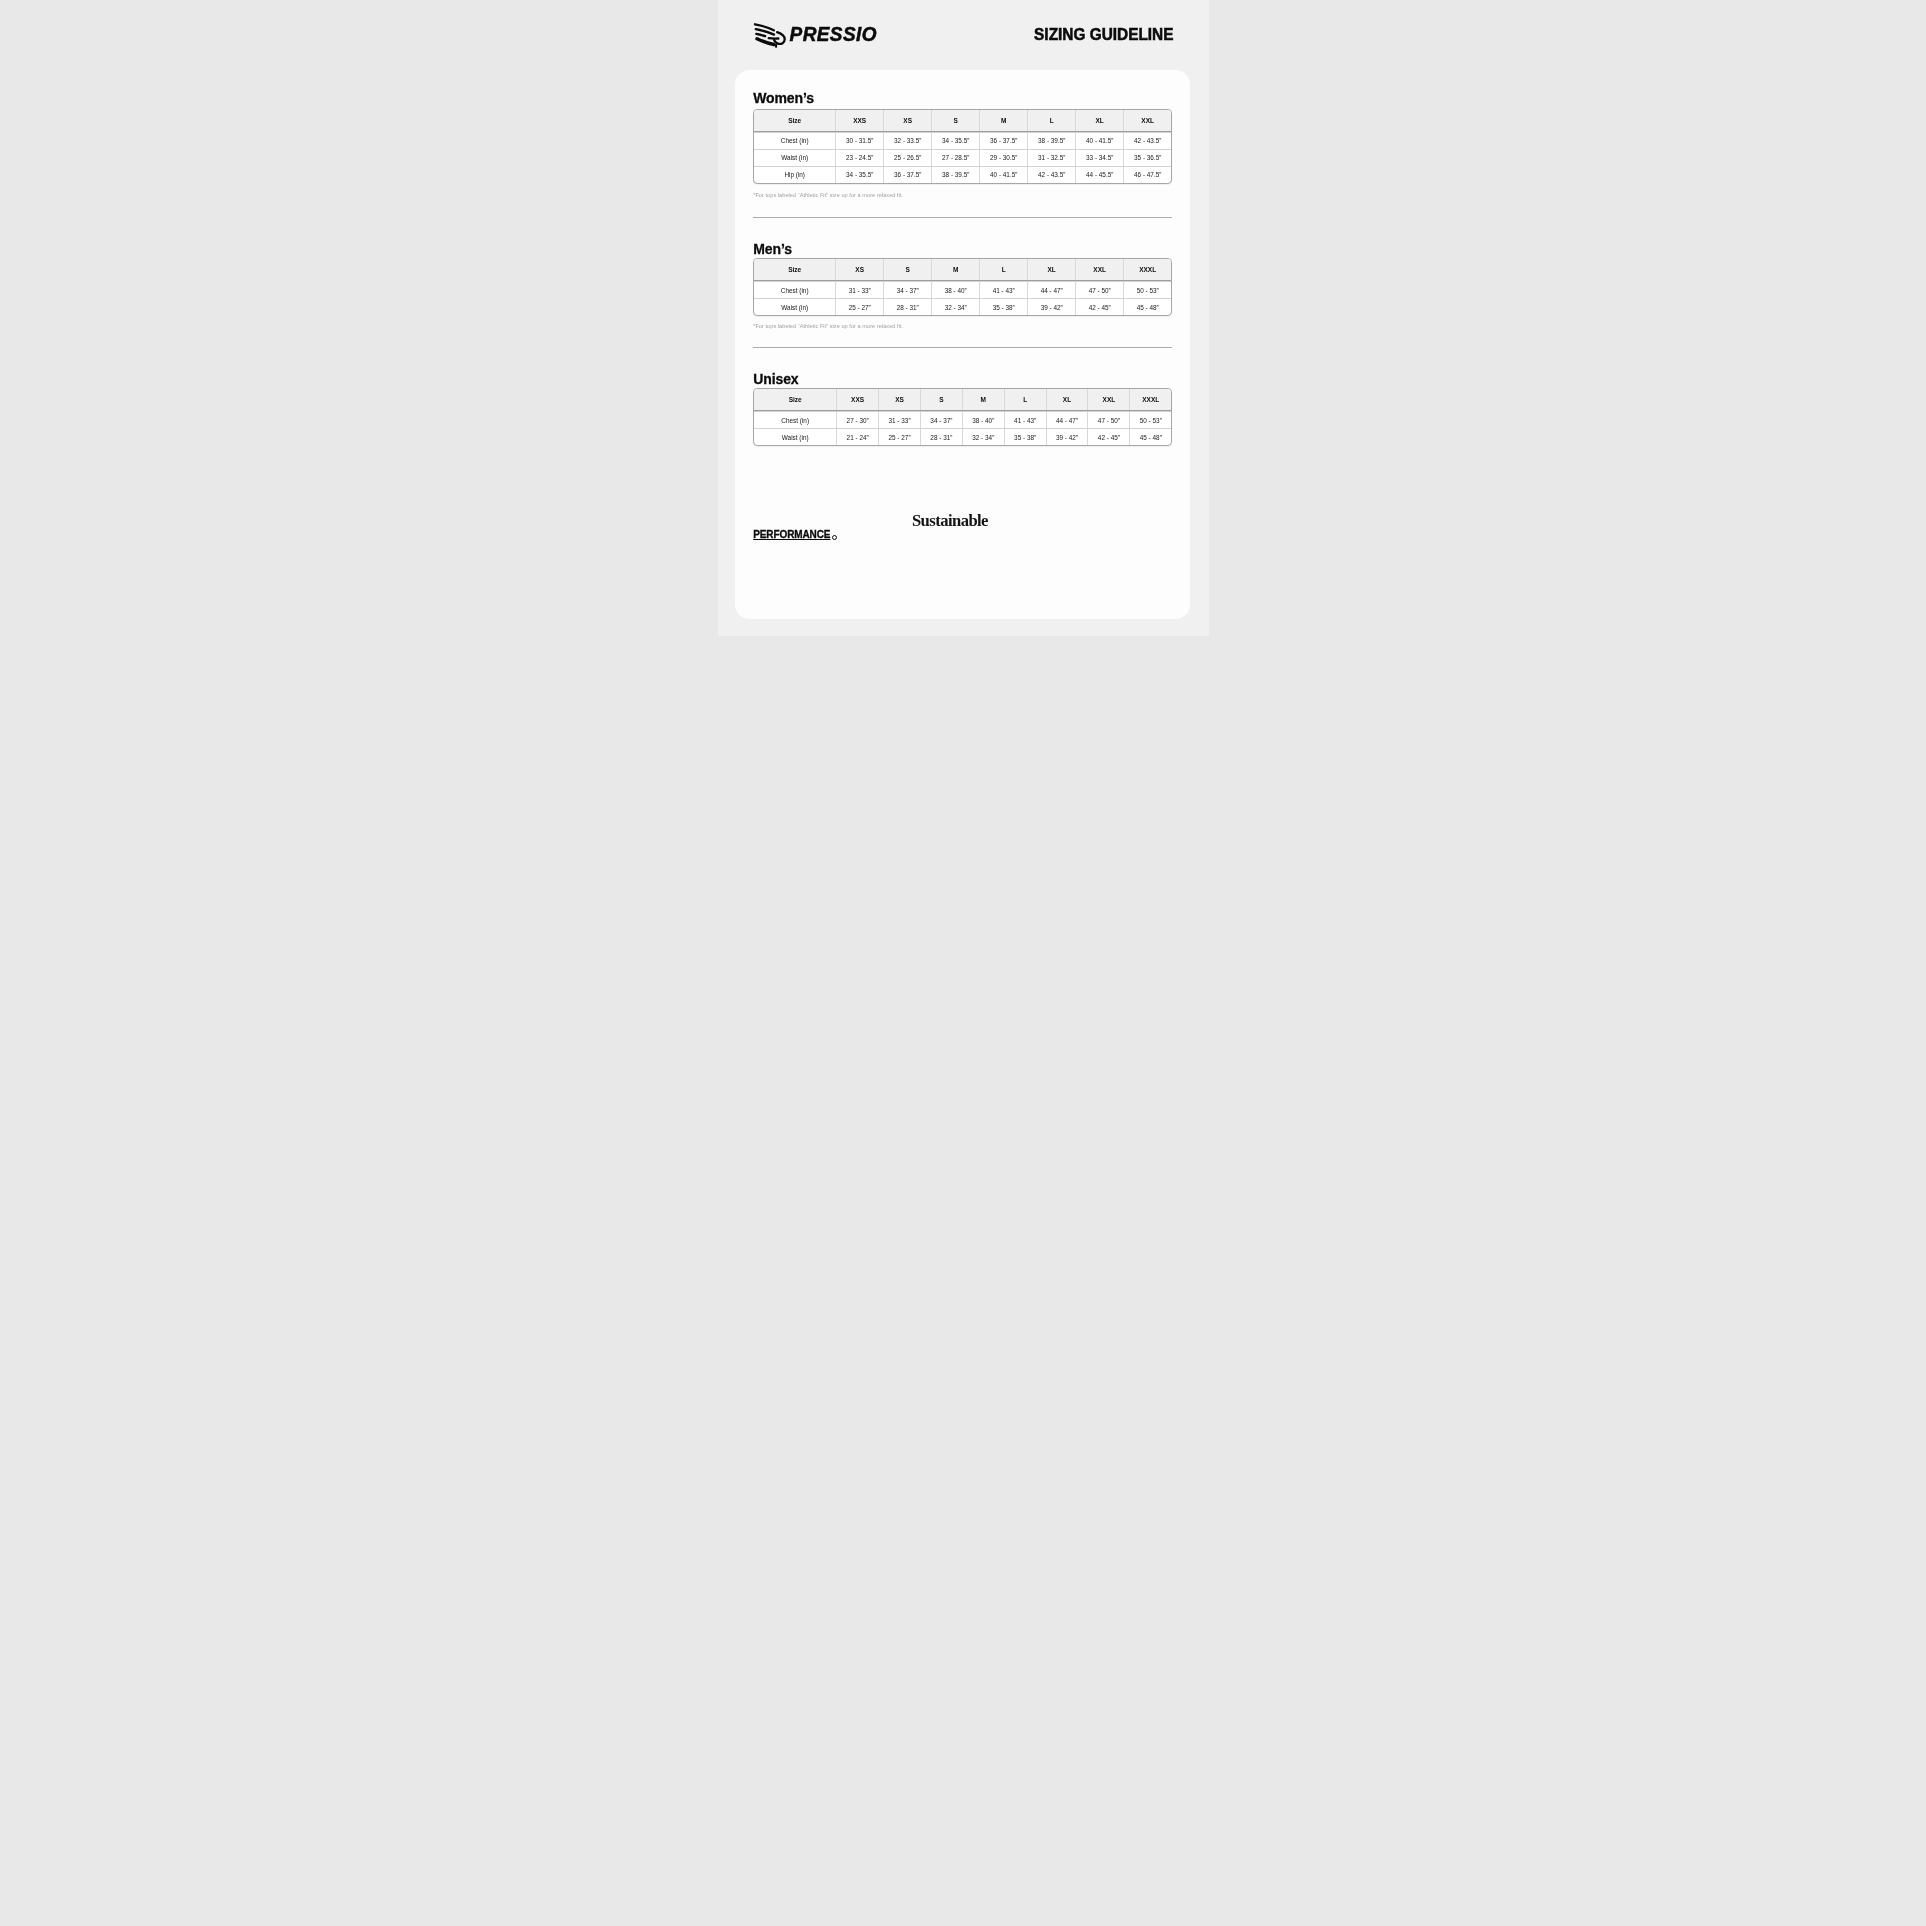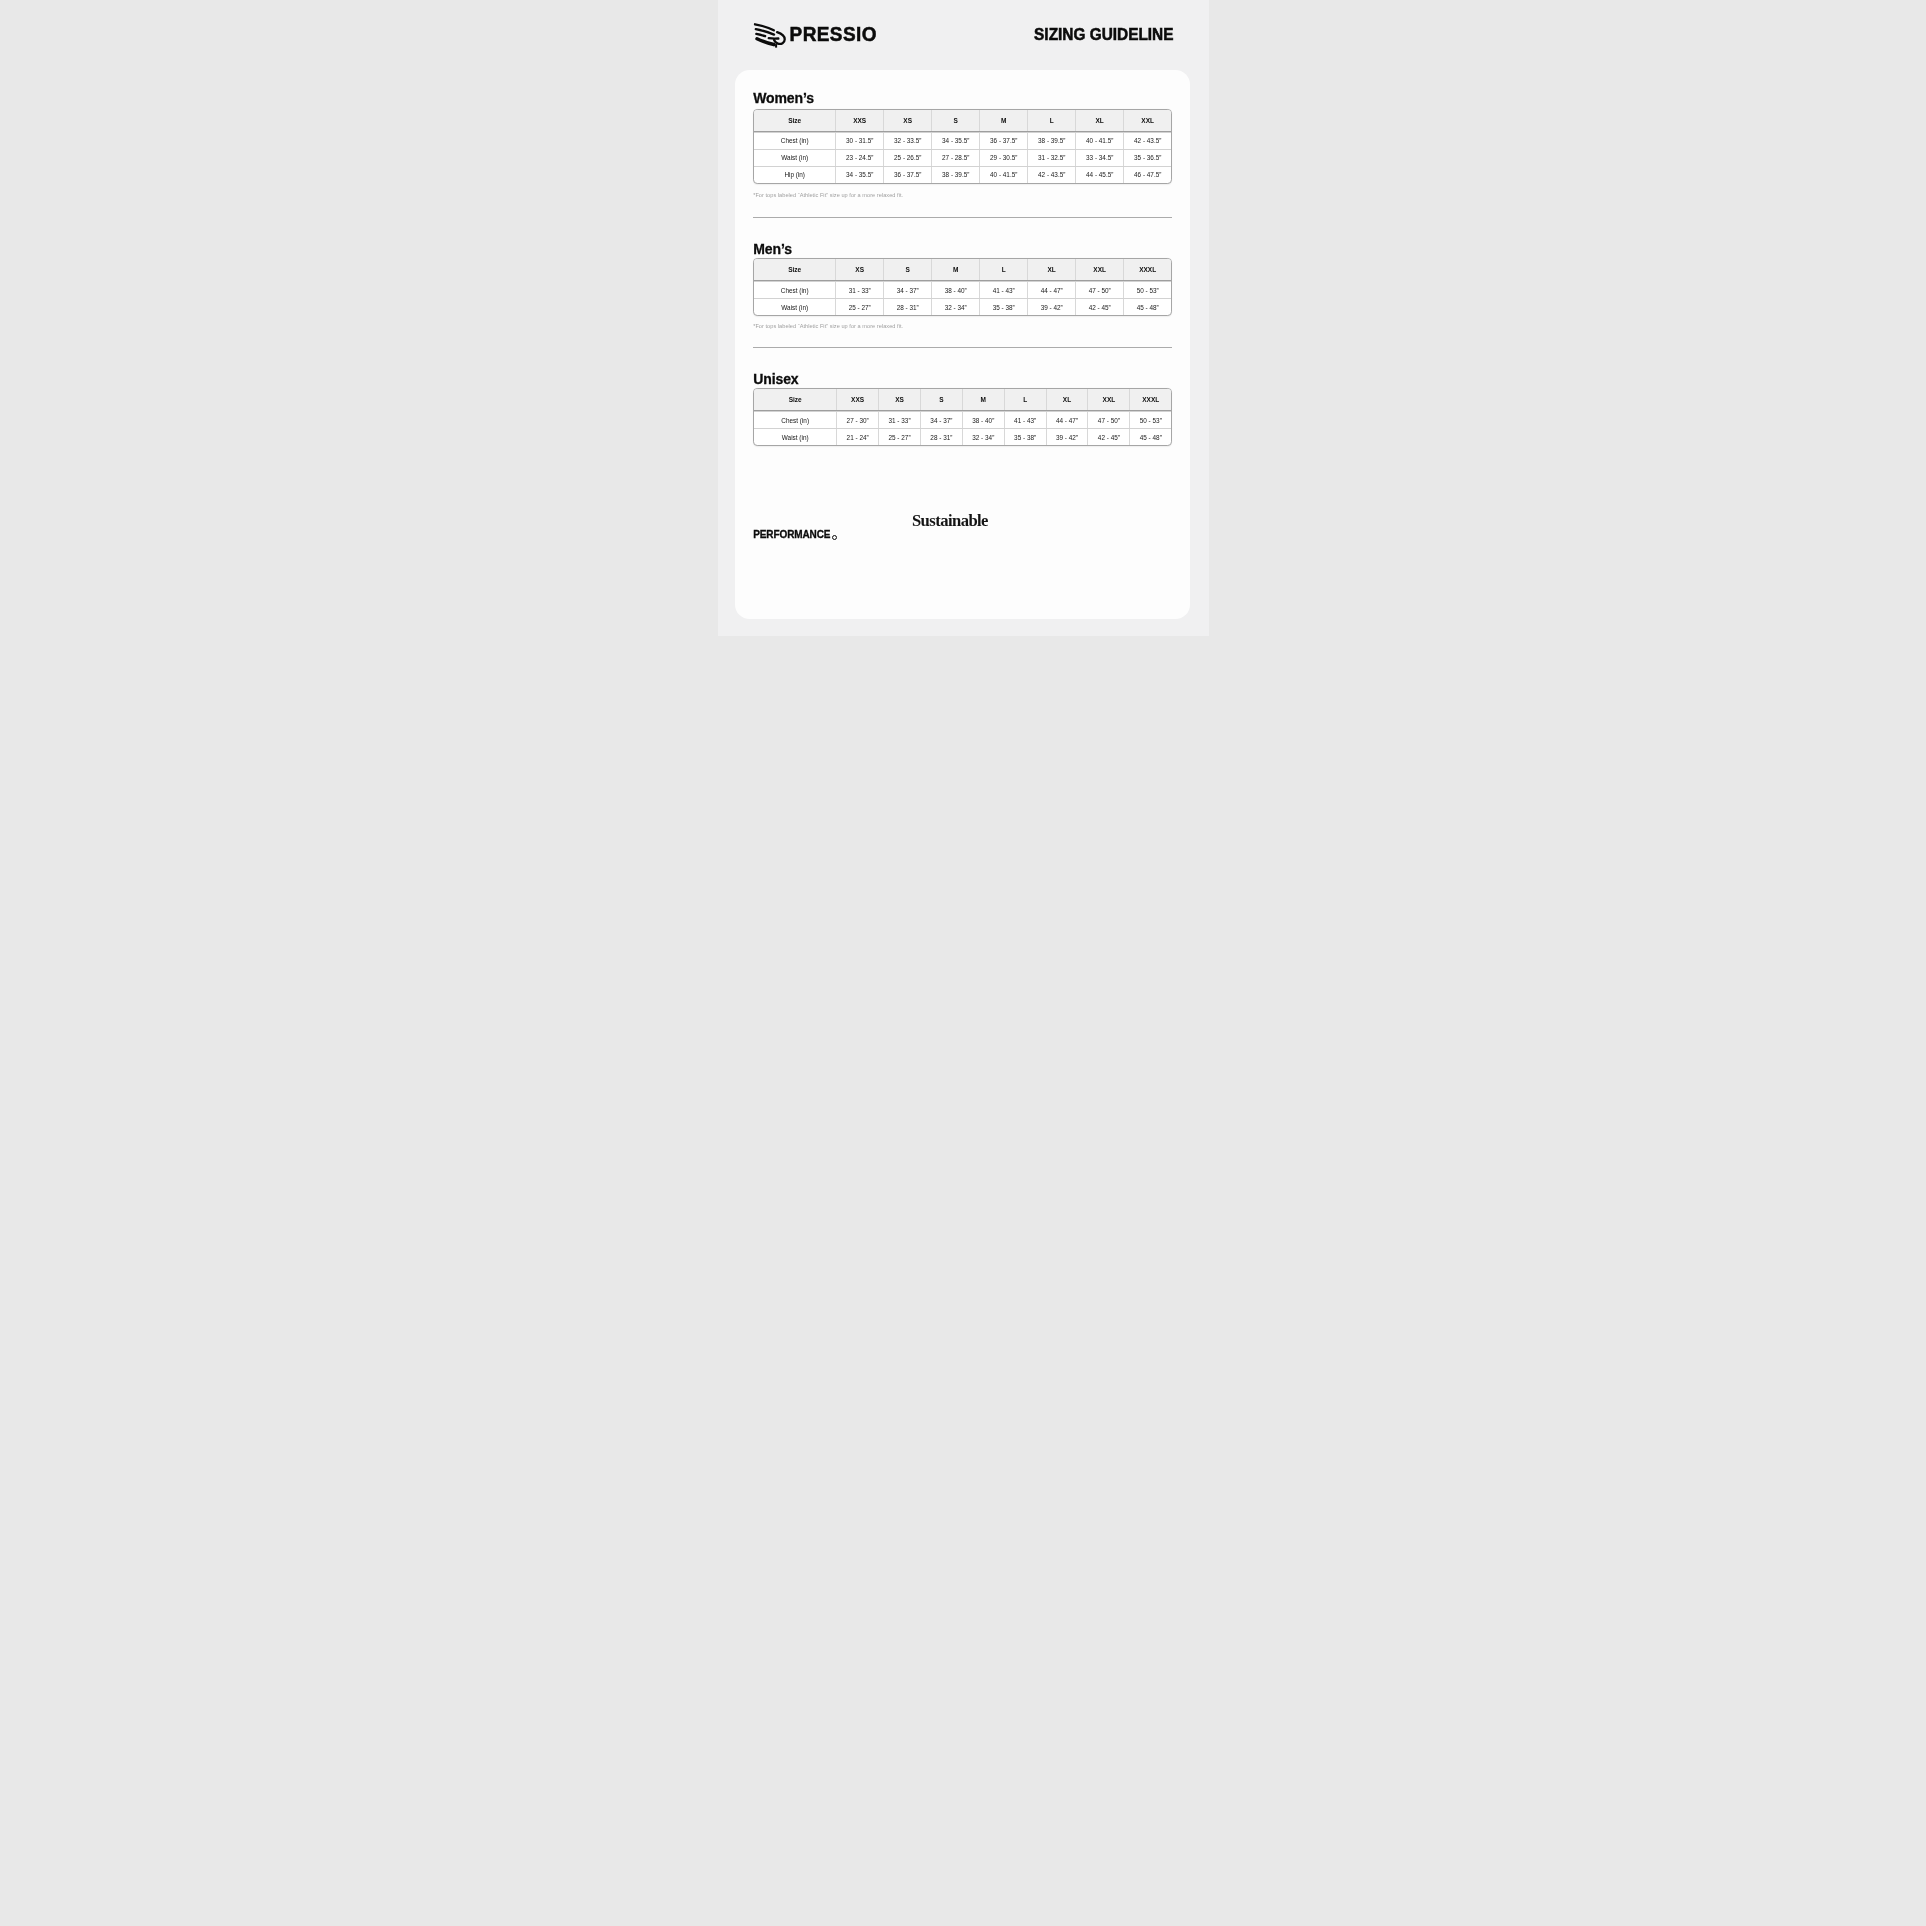--- a/index.html
+++ b/index.html
@@ -3,21 +3,21 @@
 <meta charset="utf-8">
 <style>
   html,body{margin:0;padding:0;}
   body{background:#e8e8e8;font-family:"Liberation Sans","DejaVu Sans",sans-serif;-webkit-font-smoothing:antialiased;}
   .page{position:relative;width:491px;height:636px;background:#f0f0f1;margin:0 auto;overflow:hidden;}
 
   
   .top-bar{position:absolute;top:0;left:0;right:0;height:70px;display:flex;align-items:center;justify-content:space-between;padding:0 35px;box-sizing:border-box;}
   .brand{display:flex;align-items:center;gap:3.1px;}
   .brand-icon{width:34px;height:25.4px;display:block;margin-top:1.5px;}
-  .brand-word{font-size:19px;font-weight:bold;letter-spacing:0.4px;color:#0b0b0b;-webkit-text-stroke:0.5px #0b0b0b;transform:scaleY(1.02);}
+  .brand-word{font-size:19px;font-weight:bold;font-style:italic;letter-spacing:0.4px;color:#0b0b0b;-webkit-text-stroke:0.5px #0b0b0b;transform:scaleY(1.02);}
   .page-title{font-size:15.4px;font-weight:bold;color:#0b0b0b;-webkit-text-stroke:0.5px #0b0b0b;letter-spacing:0px;transform:scaleY(1.07);transform-origin:right center;}
 
   
   .card{position:absolute;left:17.7px;top:70px;width:455px;height:549px;background:#fdfdfd;border-radius:14.6px;box-sizing:border-box;padding:0 17.7px;}
   .card-inner{width:419px;margin:0 auto;}
 
   .section-heading{margin:0;font-size:14px;line-height:12.3px;font-weight:bold;color:#0c0c0c;-webkit-text-stroke:0.3px #0c0c0c;letter-spacing:-0.1px;}
   .mt-first{padding-top:22px;}
   .mt-heading{margin-top:25px;}
 
@@ -34,21 +34,21 @@
   .th{font-weight:bold;font-size:6.5px;color:#0e0e0e;}
   .rowlabel{color:#161616;}
 
   .footnote{margin:8.5px 0 0 0;font-size:5.6px;line-height:7px;color:#9f9f9f;letter-spacing:0.04px;}
   .footnote.tight{margin-top:6.5px;}
   .divider{border:none;border-top:0.4px solid #ababab;margin:17.3px 0 0 0;height:0;}
 
   
   .footer-logo{margin-top:66px;text-align:center;}
   .footer-line1{font-family:"Liberation Serif","DejaVu Serif",serif;font-size:17.7px;line-height:17px;color:#141414;letter-spacing:-0.6px;transform:scaleX(0.94);transform-origin:left center;font-weight:600;margin:0;}
-  .footer-line2{margin:1.2px 0 0 0;font-size:10px;line-height:10px;font-weight:bold;color:#0c0c0c;-webkit-text-stroke:0.3px #0c0c0c;letter-spacing:-0.1px;display:flex;align-items:flex-end;}
+  .footer-line2{margin:1.2px 0 0 0;font-size:10px;line-height:10px;font-weight:bold;color:#0c0c0c;-webkit-text-stroke:0.3px #0c0c0c;letter-spacing:-0.1px;display:flex;align-items:flex-end;text-decoration:underline;}
   .circle-mark{display:inline-block;width:3.1px;height:3.1px;border:1.2px solid #0c0c0c;border-radius:50%;margin-left:1.5px;margin-bottom:0.8px;}
 </style>
 </head>
 <body>
 
 <div class="page">
 
   <div class="top-bar">
     <div class="brand">
       <svg class="brand-icon" viewBox="0 0 132 100">

